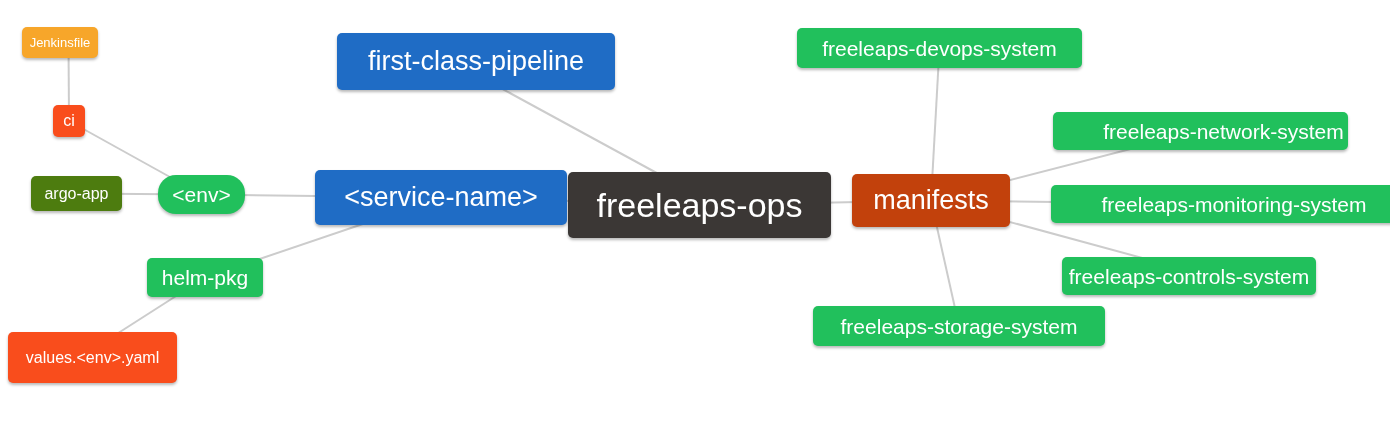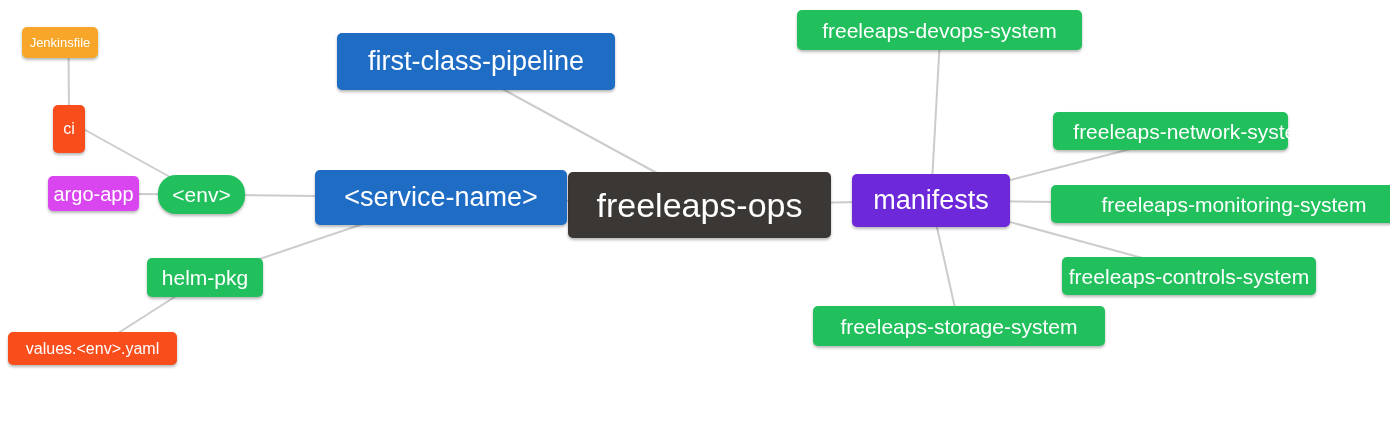--- a/index.html
+++ b/index.html
@@ -60,45 +60,45 @@
   <div id="node-layer">
       <div class="node" style="left: 568px; top: 172px; width: 263px; height: 66px; background: rgb(59, 55, 53); font-size: 34px; color: rgb(255, 255, 255);">
         <span>freeleaps-ops</span>
       </div>
       <div class="node" style="left: 313px; top: 33px; width: 278px; height: 57px; background: rgb(31, 108, 197); font-size: 27px; color: rgb(255, 255, 255); margin-left: 24px;">
         <span>first-class-pipeline</span>
       </div>
       <div class="node" style="left: 315px; top: 170px; width: 252px; height: 55px; background: rgb(31, 108, 197); font-size: 27px; color: rgb(255, 255, 255);">
         <span>&lt;service-name&gt;</span>
       </div>
-      <div class="node" style="left: 852px; top: 174px; width: 158px; height: 53px; background: #6d28d9; font-size: 27px; color: rgb(255, 255, 255);">
+      <div class="node" style="left: 852px; top: 174px; width: 158px; height: 53px; background: #c2410c; font-size: 27px; color: rgb(255, 255, 255);">
         <span>manifests</span>
       </div>
       <div class="node" style="left: 158px; top: 175px; width: 87px; height: 39px; background: rgb(33, 192, 92); font-size: 21px; color: rgb(255, 255, 255); border-radius: 18px;">
         <span>&lt;env&gt;</span>
       </div>
       <div class="node" style="left: 147px; top: 258px; width: 116px; height: 39px; background: rgb(33, 192, 92); font-size: 21px; color: rgb(255, 255, 255);">
         <span>helm-pkg</span>
       </div>
-      <div class="node" style="left: 53px; top: 105px; width: 32px; height: 48px; background: rgb(249, 77, 28); font-size: 16px; color: rgb(255, 255, 255);">
+      <div class="node" style="left: 53px; top: 105px; width: 32px; height: 32px; background: rgb(249, 77, 28); font-size: 16px; color: rgb(255, 255, 255);">
         <span>ci</span>
       </div>
-      <div class="node" style="left: 48px; top: 176px; width: 91px; height: 35px; background: #d946ef; font-size: 20px; color: rgb(255, 255, 255);">
+      <div class="node" style="left: 31px; top: 176px; width: 91px; height: 35px; background: #4d7c0f; font-size: 16px; color: rgb(255, 255, 255);">
         <span>argo-app</span>
       </div>
-      <div class="node" style="left: 8px; top: 332px; width: 169px; height: 33px; background: rgb(249, 77, 28); font-size: 16px; color: rgb(255, 255, 255); text-align: center;">
+      <div class="node" style="left: 8px; top: 332px; width: 169px; height: 51px; background: rgb(249, 77, 28); font-size: 16px; color: rgb(255, 255, 255); text-align: center;">
         <span>values.&lt;env&gt;.yaml</span>
       </div>
       <div class="node" style="left: 22px; top: 27px; width: 76px; height: 31px; background: rgb(247, 166, 42); font-size: 13px; color: rgb(255, 255, 255);">
         <span>Jenkinsfile</span>
       </div>
-      <div class="node" style="left: 797px; top: 10px; width: 285px; height: 40px; background: rgb(33, 192, 92); font-size: 21px; color: rgb(255, 255, 255);">
+      <div class="node" style="left: 797px; top: 28px; width: 285px; height: 40px; background: rgb(33, 192, 92); font-size: 21px; color: rgb(255, 255, 255);">
         <span>freeleaps-devops-system</span>
       </div>
-      <div class="node" style="left: 1053px; top: 112px; width: 235px; height: 38px; background: rgb(33, 192, 92); font-size: 21px; color: rgb(255, 255, 255); padding-left: 46px;">
+      <div class="node" style="left: 1053px; top: 112px; width: 295px; height: 38px; background: rgb(33, 192, 92); font-size: 21px; color: rgb(255, 255, 255); padding-left: 46px;">
         <span>freeleaps-network-system</span>
       </div>
       <div class="node" style="left: 1051px; top: 185px; width: 366px; height: 38px; background: rgb(33, 192, 92); font-size: 21px; color: rgb(255, 255, 255);">
         <span>freeleaps-monitoring-system</span>
       </div>
       <div class="node" style="left: 1062px; top: 257px; width: 254px; height: 38px; background: rgb(33, 192, 92); font-size: 21px; color: rgb(255, 255, 255);">
         <span>freeleaps-controls-system</span>
       </div>
       <div class="node" style="left: 813px; top: 306px; width: 292px; height: 40px; background: rgb(33, 192, 92); font-size: 21px; color: rgb(255, 255, 255);">
         <span>freeleaps-storage-system</span>

